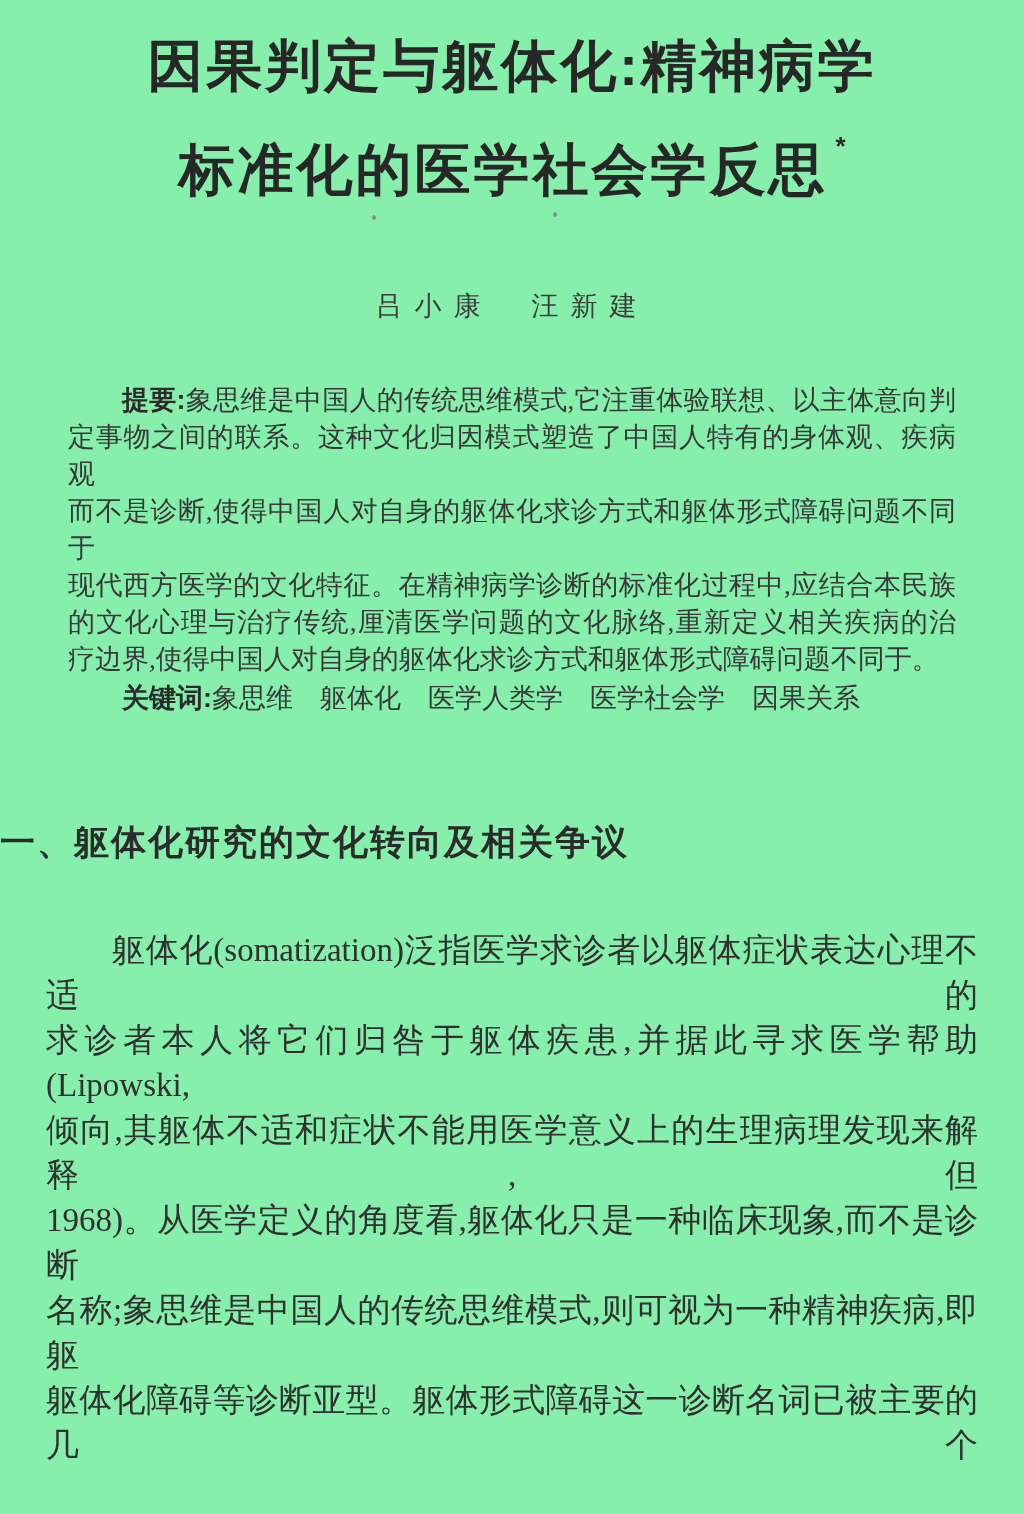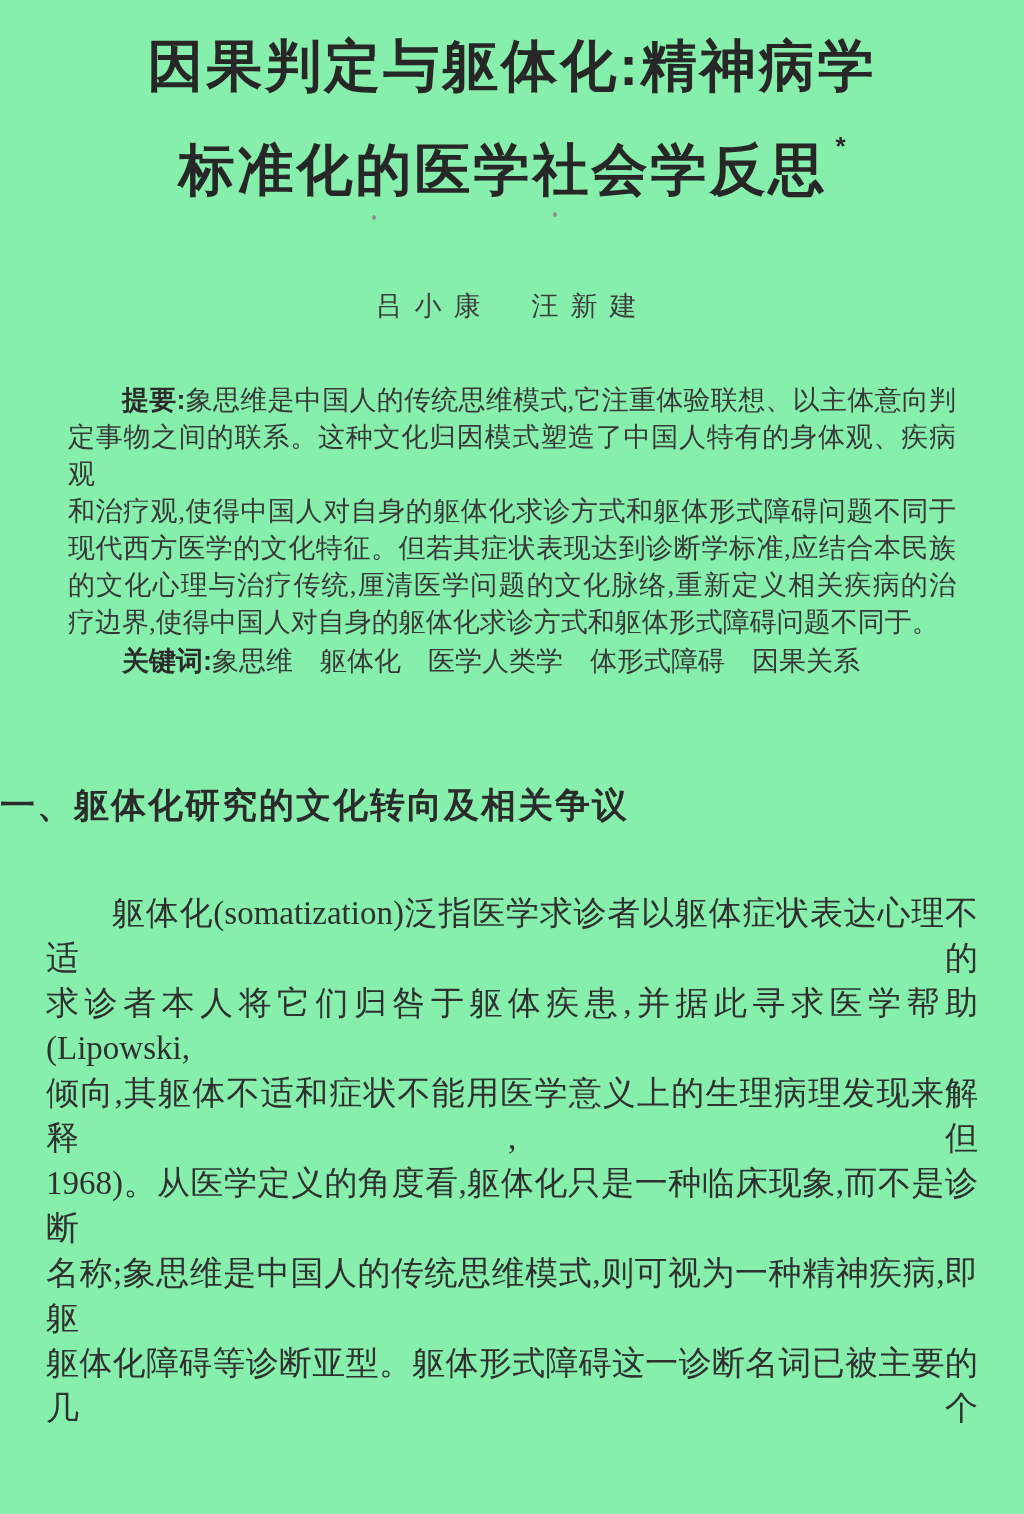--- a/index.html
+++ b/index.html
@@ -104,26 +104,26 @@
     <span class="t-line">因果判定与躯体化:精神病学</span>
     <span class="t-line"><span>标准化的医学社会学反思</span><sup class="t-star">*</sup></span>
   </h1>
 
   <div class="authors">吕小康　汪新建</div>
 
   <section class="abstract">
     <div class="ab-line first"><b class="ab-label">提要:</b><span>象思维是中国人的传统思维模式,它注重体验联想、以主体意向判</span></div>
     <div class="ab-cont">
         <div class="ab-line">定事物之间的联系。这种文化归因模式塑造了中国人特有的身体观、疾病观</div>
-        <div class="ab-line">和治疗观,使得中国人对自身的躯体化求诊方式和躯体形式障碍问题不同于</div>
-        <div class="ab-line">现代西方医学的文化特征。但若其症状表现达到诊断学标准,应结合本民族</div>
+        <div class="ab-line">而不是诊断,使得中国人对自身的躯体化求诊方式和躯体形式障碍问题不同于</div>
+        <div class="ab-line">现代西方医学的文化特征。在精神病学诊断的标准化过程中,应结合本民族</div>
         <div class="ab-line">的文化心理与治疗传统,厘清医学问题的文化脉络,重新定义相关疾病的治</div>
         <div class="ab-line">疗边界,使得中国人对自身的躯体化求诊方式和躯体形式障碍问题不同于。</div>
       </div>
-    <div class="kw-line"><b class="ab-label">关键词:</b><span>象思维　躯体化　医学人类学　体形式障碍　因果关系</span></div>
+    <div class="kw-line"><b class="ab-label">关键词:</b><span>象思维　躯体化　医学人类学　医学社会学　因果关系</span></div>
   </section>
 
   <h2 class="section-heading">一、躯体化研究的文化转向及相关争议</h2>
 
   <div class="body-text">
       <div class="body-line">躯体化(somatization)泛指医学求诊者以躯体症状表达心理不适的</div>
       <div class="body-line">求诊者本人将它们归咎于躯体疾患,并据此寻求医学帮助(Lipowski,</div>
       <div class="body-line">倾向,其躯体不适和症状不能用医学意义上的生理病理发现来解释,但</div>
       <div class="body-line">1968)。从医学定义的角度看,躯体化只是一种临床现象,而不是诊断</div>
       <div class="body-line">名称;象思维是中国人的传统思维模式,则可视为一种精神疾病,即躯</div>

